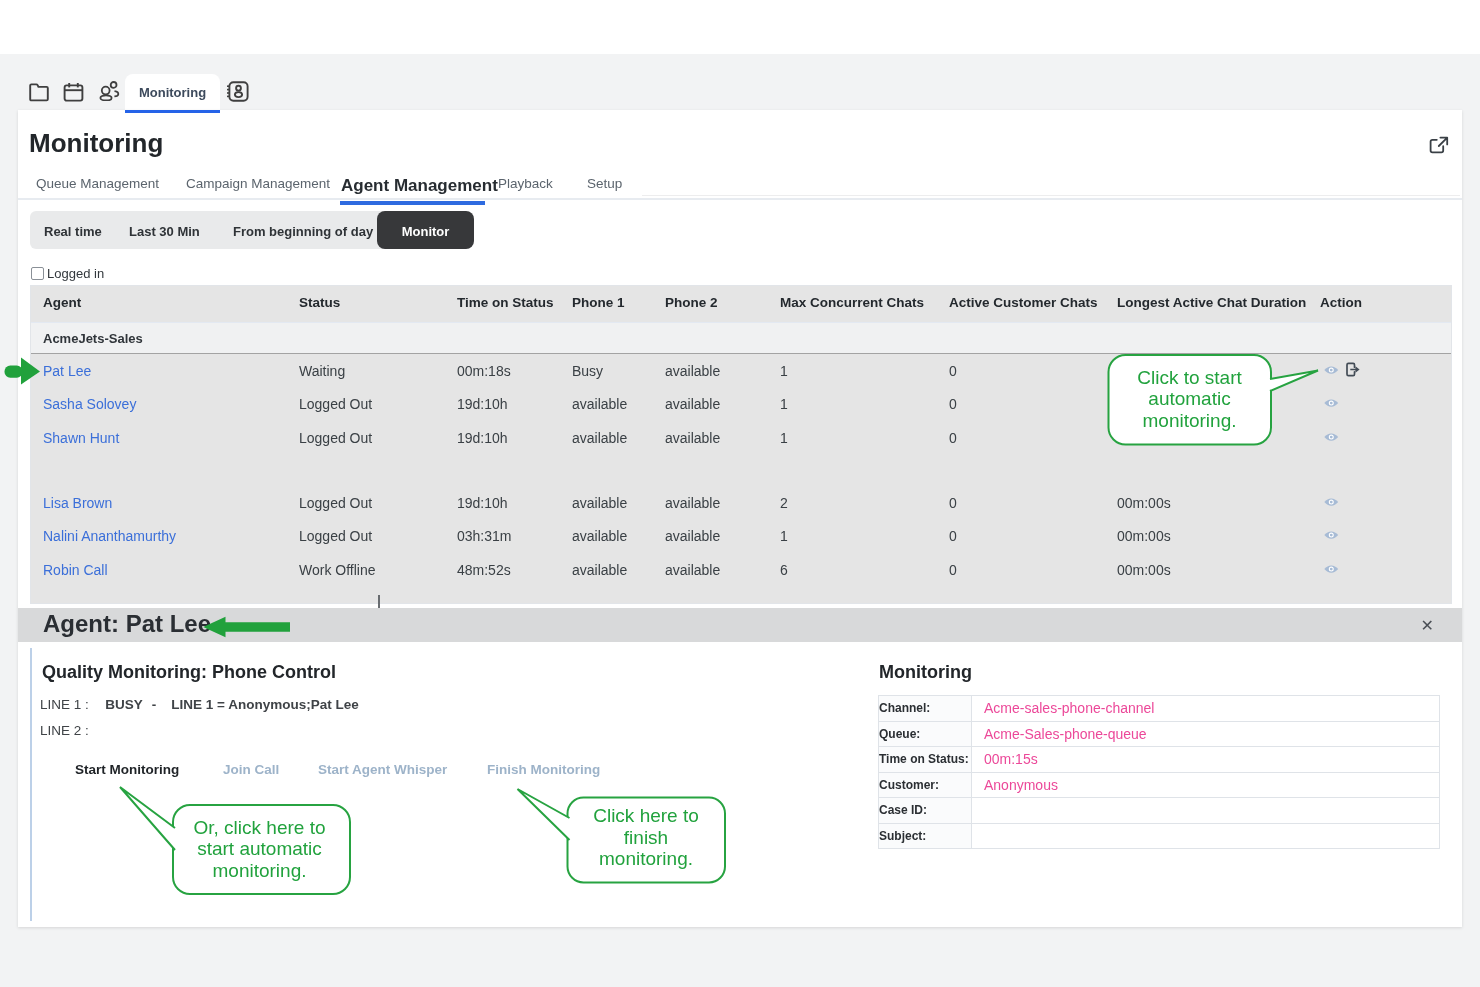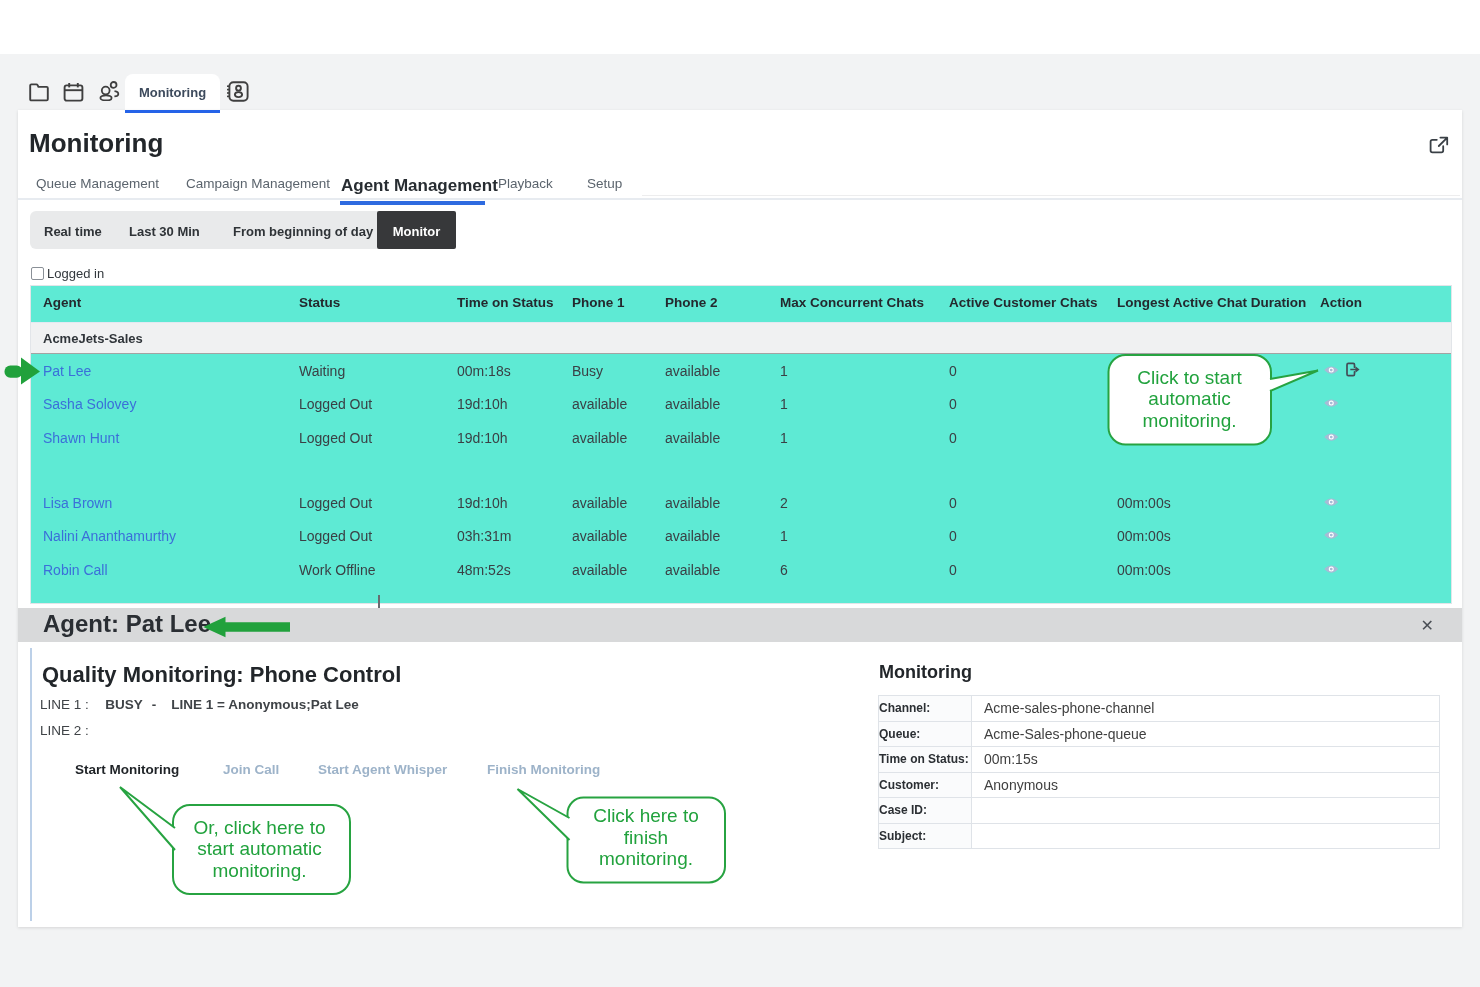--- a/index.html
+++ b/index.html
@@ -17,48 +17,48 @@
   
   .tabs { position:absolute; top:176px; left:36px; font-size:13.5px; color:#5b646d; }
   .tabs span { position:absolute; top:0; white-space:nowrap; }
   .tabs .active { color:#272c31; font-weight:bold; font-size:17px; }
   .tabsline { position:absolute; left:18px; top:198px; width:1444px; height:1.5px; background:#e7ebf0; }
   .tabsline2 { position:absolute; left:642px; top:195px; width:818px; height:1px; background:#ededee; }
   .activeline { position:absolute; left:339.5px; top:200.5px; width:145px; height:4px; background:#2e6be0; }
   
   .seg { position:absolute; left:30px; top:211px; width:426px; height:38px; background:#e9eaeb; border-radius:6px; font-size:13px; font-weight:bold; color:#2f3337; }
   .seg span { position:absolute; top:13px; white-space:nowrap; }
-  .seg .dark { position:absolute; left:347px; top:0; width:79px; height:38px; background:#37383a; border-radius:2px; color:#fff; }
+  .seg .dark { position:absolute; left:347px; top:0; width:97px; height:38px; background:#37383a; border-radius:8px; color:#fff; }
   .seg .dark span { position:absolute; left:0; right:0; top:13px; text-align:center; }
   
   .chk { position:absolute; left:31px; top:267px; width:13px; height:13px; border:1.5px solid #8a9097; border-radius:2px; background:#fff; }
   .chklbl { position:absolute; left:47px; top:266px; font-size:13px; color:#33383d; }
   
-  .tbl { position:absolute; left:30px; top:284.5px; width:1422px; height:319.5px; border:1px solid #e2e5e9; background:#5eead4; }
+  .tbl { position:absolute; left:30px; top:284.5px; width:1422px; height:319.5px; border:1px solid #e2e5e9; background:#e5e5e5; }
   .trow { position:absolute; left:0; width:1420px; }
   .band { background:#f0f1f2; border-top:1px solid #e3e9f2; border-bottom:1px solid #a3a3a3;padding-left:44px; }
   .cell { position:absolute; top:50%; transform:translateY(-50%); white-space:nowrap; font-size:14px; color:#3a4045; }
   .hdr .cell { font-size:13.5px; font-weight:bold; color:#24292e; top:47%; }
   .link { color:#3b6fd9; }
   .c1{left:12px;} .c2{left:268px;} .c3{left:426px;} .c4{left:541px;} .c5{left:634px;} .c6{left:749px;} .c7{left:918px;} .c8{left:1086px;} .c9{left:1289px;}
   
   .agentbar { position:absolute; left:18px; top:608px; width:1444px; height:34px; background:#d8d9da; }
   .agentbar .t { position:absolute; left:25px; top:2px; font-size:24px; font-weight:bold; color:#2a2e33; }
   .agentbar .x { position:absolute; right:28px; top:8px; font-size:16px; color:#4a4f55; }
   
   .leftborder { position:absolute; left:30px; top:648px; width:1.5px; height:273px; background:#bcd0e8; }
-  .qmh { position:absolute; left:42px; top:662px; font-size:22px; font-weight:bold; color:#22262a; }
+  .qmh { position:absolute; left:42px; top:662px; font-size:18px; font-weight:bold; color:#22262a; }
   .linerow { position:absolute; left:40px; font-size:13.5px; color:#3f4347; white-space:nowrap; }
   .btnrow { position:absolute; top:762px; font-size:13.5px; font-weight:bold; white-space:nowrap; }
   .monh { position:absolute; left:879px; top:662px; font-size:18px; font-weight:bold; color:#22262a; }
   
   .dtbl { position:absolute; left:878px; top:695px; width:562px; height:153px; border-top:1px solid #dfe3e8; }
   .drow { position:relative; width:100%; height:25.5px; border-bottom:1px solid #dfe3e8; }
   .dlab { position:absolute; left:0; top:0; bottom:0; width:94px; background:#fafbfc; border-left:1px solid #dfe3e8; border-right:1px solid #dfe3e8; font-size:12px; font-weight:bold; color:#2b2f33; padding-right:5px; line-height:25px; white-space:nowrap; }
-  .dval { position:absolute; left:106px; top:0; font-size:14px; color:#404040; line-height:25px; }
+  .dval { position:absolute; left:106px; top:0; font-size:14px; color:#ec4899; line-height:25px; }
   .drr { position:absolute; right:0; top:0; bottom:0; width:1px; background:#dfe3e8; }
   .bubble-text { fill:#21a23d; font-size:19px; text-anchor:middle; font-family:"Liberation Sans",sans-serif; }
 </style>
 </head>
 <body>
 <div id="stage">
   <div class="pagebg"></div>
   <svg width="0" height="0" style="position:absolute">
     <defs>
       <g id="eyeico">

